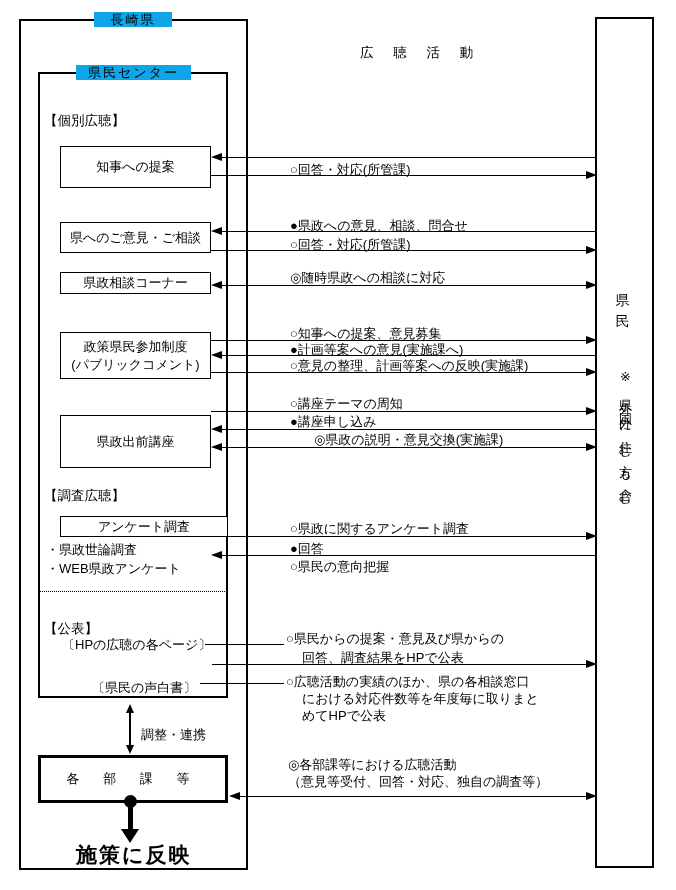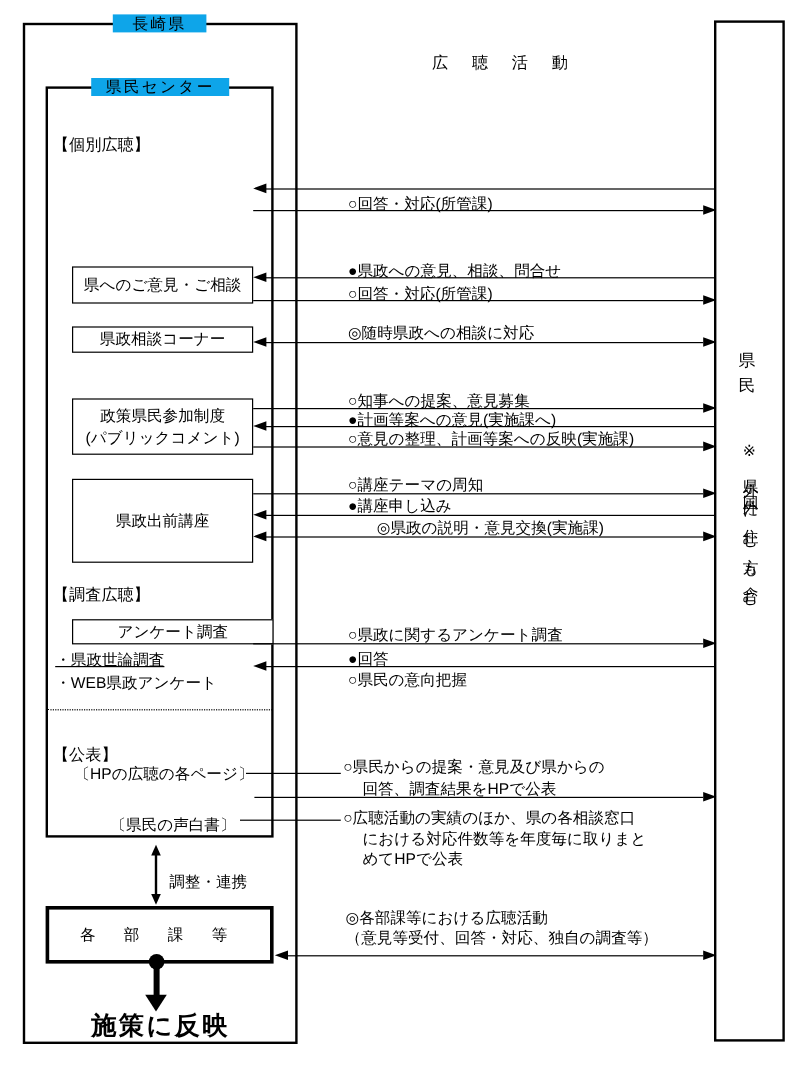--- a/index.html
+++ b/index.html
@@ -36,38 +36,41 @@
 
   <div class="frame" style="left:38px;top:72px;width:190px;height:626px;"></div>
   <div class="blabel" style="left:76px;top:65px;width:115px;">県民センター</div>
 
   <div class="title" style="left:360px;top:44px;">広 聴 活 動</div>
 
   <div class="sec" style="left:44px;top:112px;">【個別広聴】</div>
   <div class="sec" style="left:44px;top:487px;">【調査広聴】</div>
   <div class="sec" style="left:44px;top:620px;">【公表】</div>
 
+  <div class="bx" style="left:60px;top:146px;width:151px;height:42px;">
+    <span>知事への提案</span>
+  </div>
   <div class="bx" style="left:60px;top:222px;width:151px;height:31px;">
     <span>県へのご意見・ご相談</span>
   </div>
   <div class="bx" style="left:60px;top:272px;width:151px;height:22px;">
     <span>県政相談コーナー</span>
   </div>
   <div class="bx" style="left:60px;top:332px;width:151px;height:47px;">
     <span>政策県民参加制度</span>
     <span>(パブリックコメント)</span>
   </div>
-  <div class="bx" style="left:60px;top:399px;width:151px;height:70px;">
+  <div class="bx" style="left:60px;top:415px;width:151px;height:53px;">
     <span>県政出前講座</span>
   </div>
 
   <div class="bx" style="left:60px;top:516px;width:168px;height:21px;">
     <span>アンケート調査</span>
   </div>
-  <div class="small" style="left:46px;top:541px;text-decoration:underline;">・県政世論調査</div>
+  <div class="small" style="left:46px;top:541px;">・県政世論調査</div>
   <div class="small" style="left:46px;top:560px;">・WEB県政アンケート</div>
 
   <div class="dotted" style="left:39px;top:591px;width:188px;"></div>
 
   <div class="small" style="left:62px;top:636px;">〔HPの広聴の各ページ〕</div>
   <div class="small" style="left:92px;top:679px;">〔県民の声白書〕</div>
 
   <div class="utri" style="left:126px;top:704px;"></div>
   <div class="vshaft" style="left:129px;top:712px;height:34px;"></div>
   <div class="dtri" style="left:126px;top:745px;"></div>

